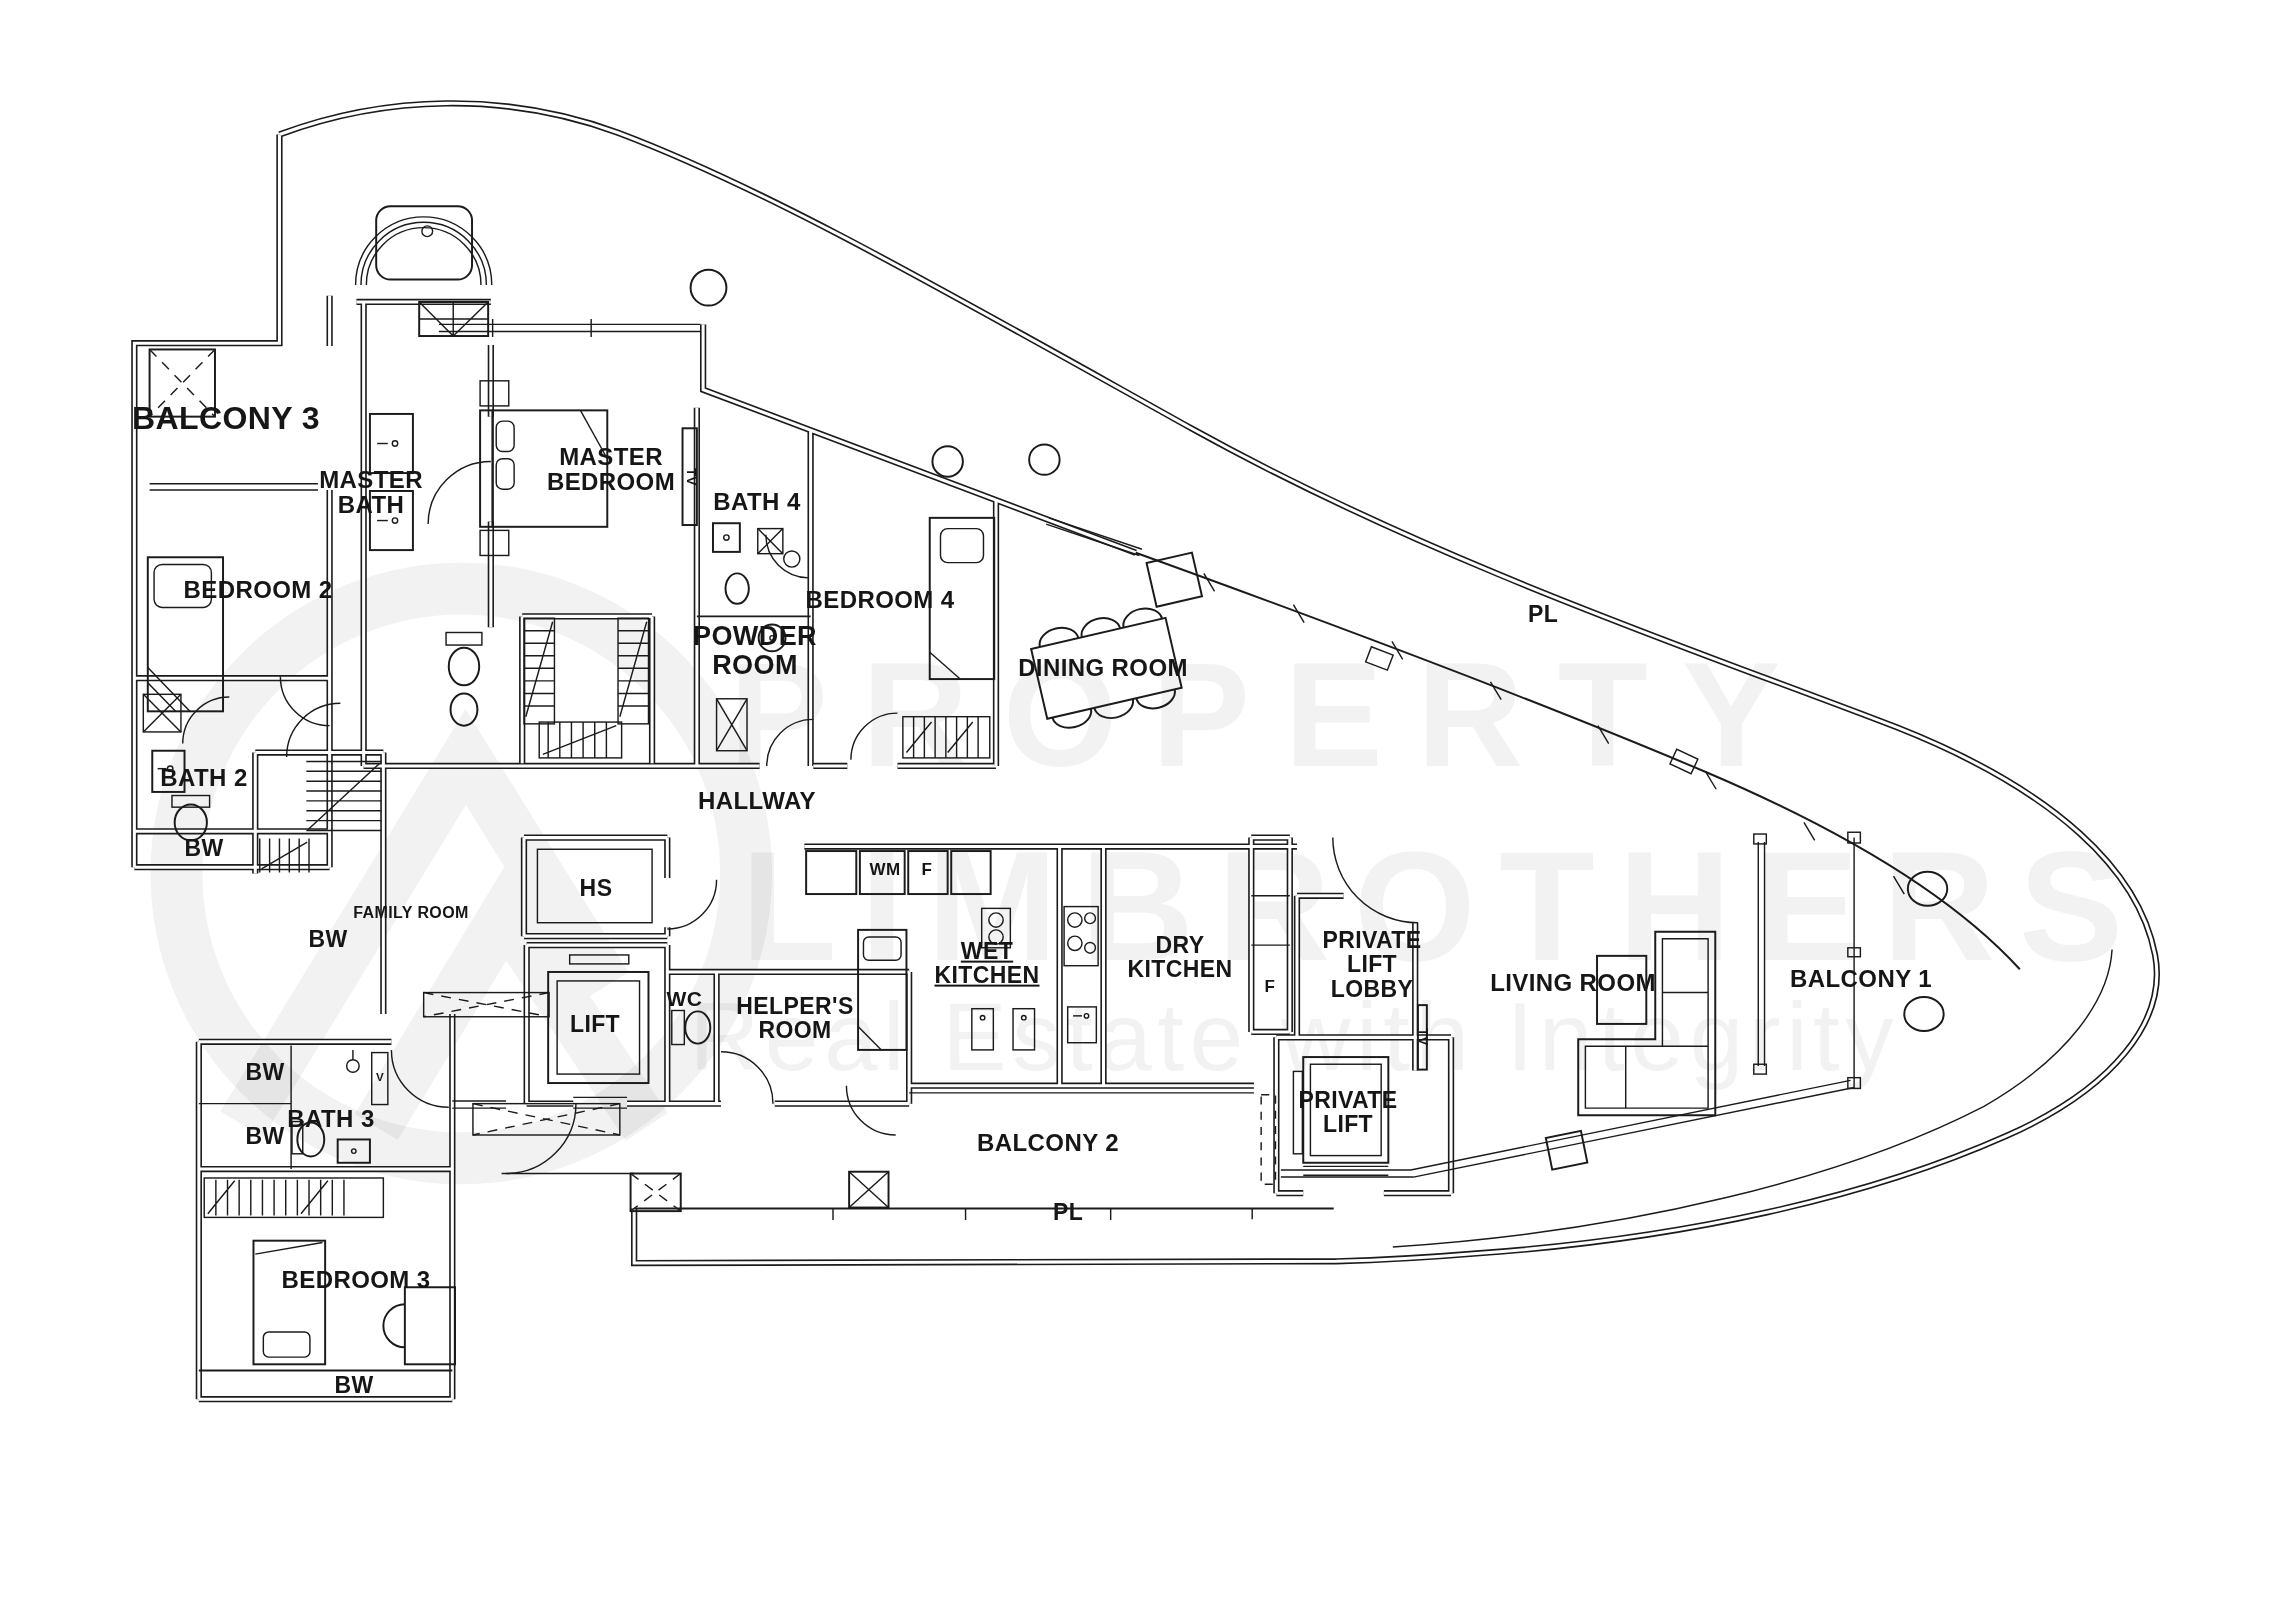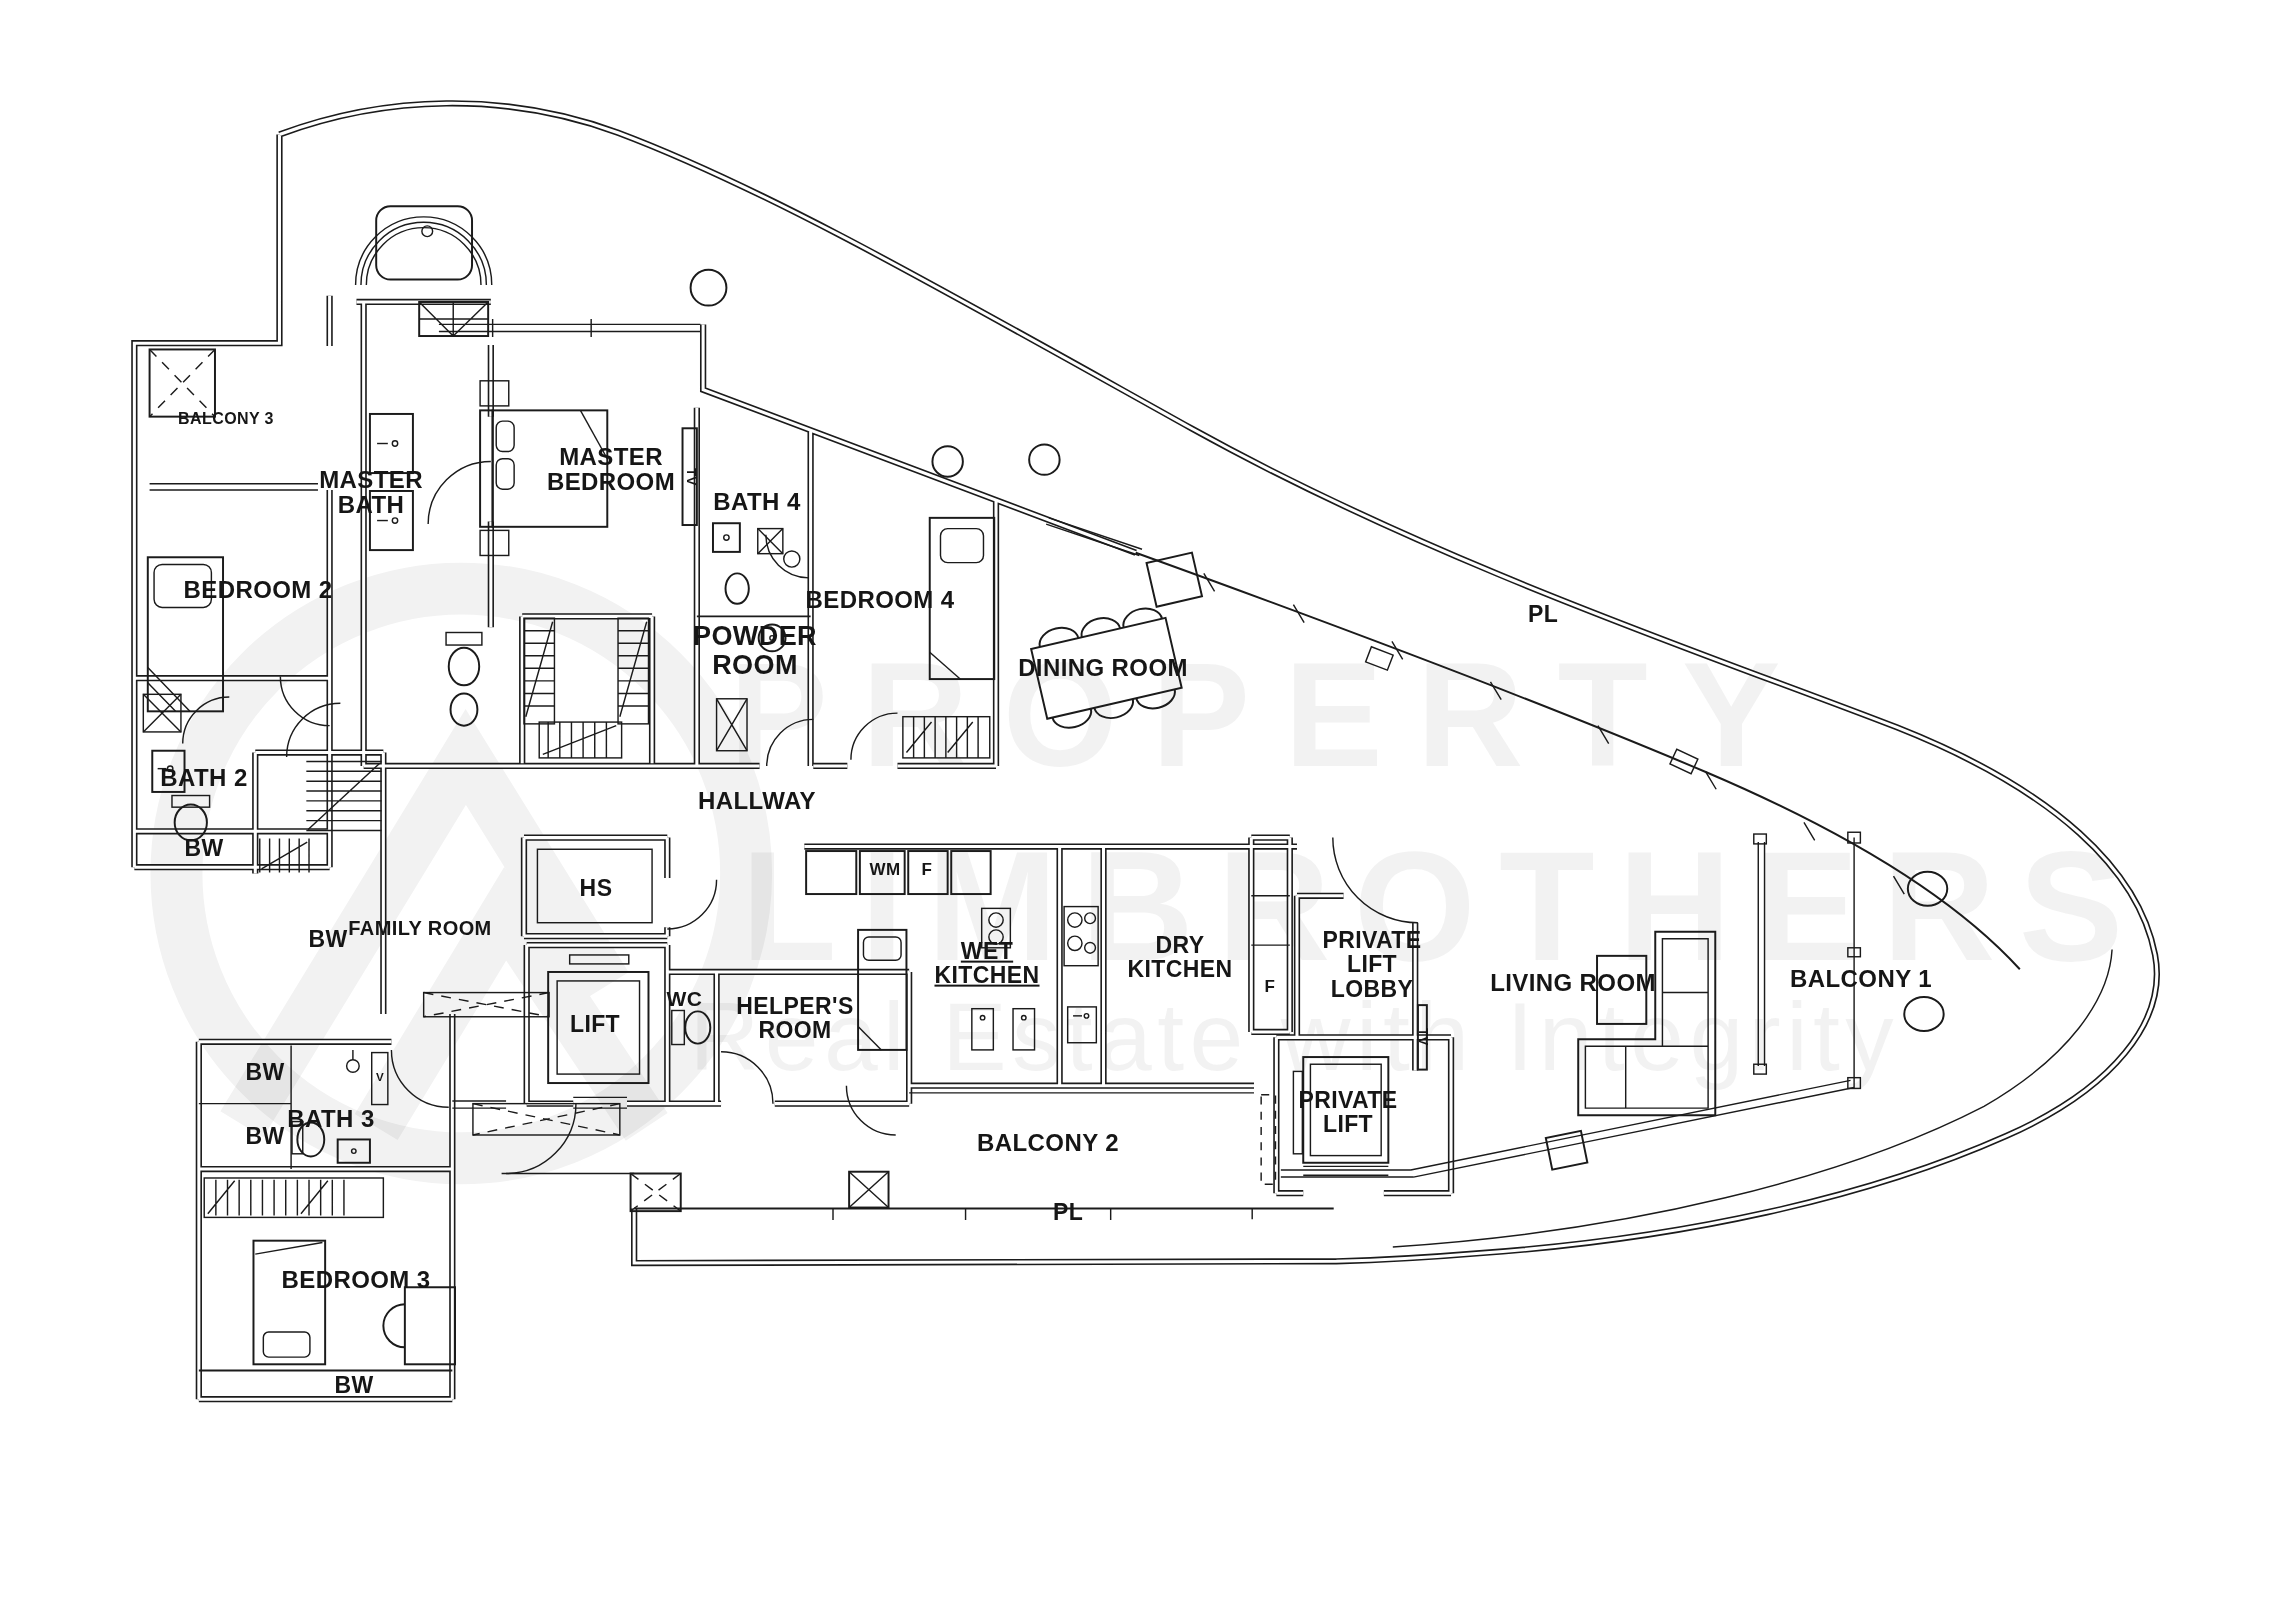--- a/index.html
+++ b/index.html
@@ -367,37 +367,37 @@
       <rect class="ln15" x="294" y="1487" width="52" height="28" rx="6"></rect>
       <path class="ln15" d="M 285,1400 L 360,1387"></path>
       <rect class="ln" x="452" y="1437" width="56" height="86"></rect>
       <path class="ln" d="M 452,1456 A 24 24 0 0 0 452,1504"></path>
       <path class="ln" d="M 222,1530 L 505,1530"></path>
     </g>
   </g>
 </svg>
 
 <div id="labels-layer">
-      <div class="plan-label" style="left: 226px; top: 419px; font-size: 16px;">BALCONY 3</div>
+      <div class="plan-label" style="left: 226px; top: 419px; font-size: 32px;">BALCONY 3</div>
       <div class="plan-label" style="left: 371px; top: 492px; font-size: 24px;">MASTER
 BATH</div>
       <div class="plan-label" style="left: 611px; top: 469px; font-size: 24px;">MASTER
 BEDROOM</div>
       <div class="plan-label" style="left: 757px; top: 502px; font-size: 24px;">BATH 4</div>
       <div class="plan-label" style="left: 880px; top: 600px; font-size: 24px;">BEDROOM 4</div>
       <div class="plan-label" style="left: 755px; top: 651px; font-size: 27px;">POWDER
 ROOM</div>
       <div class="plan-label" style="left: 1103px; top: 668px; font-size: 24px;">DINING ROOM</div>
       <div class="plan-label" style="left: 1543px; top: 614px; font-size: 23px;">PL</div>
       <div class="plan-label" style="left: 258px; top: 590px; font-size: 24px;">BEDROOM 2</div>
       <div class="plan-label" style="left: 204px; top: 778px; font-size: 24px;">BATH 2</div>
       <div class="plan-label" style="left: 204px; top: 848px; font-size: 23px;">BW</div>
       <div class="plan-label" style="left: 328px; top: 939px; font-size: 23px;">BW</div>
       <div class="plan-label" style="left: 757px; top: 801px; font-size: 24px;">HALLWAY</div>
-      <div class="plan-label" style="left: 420px; top: 913px; font-size: 20px; margin-top: 16px;">FAMILY ROOM</div>
+      <div class="plan-label" style="left: 411px; top: 913px; font-size: 16px;">FAMILY ROOM</div>
       <div class="plan-label" style="left: 596px; top: 888px; font-size: 23px;">HS</div>
       <div class="plan-label" style="left: 595px; top: 1024px; font-size: 23px;">LIFT</div>
       <div class="plan-label" style="left: 668px; top: 999px; font-size: 21px; padding-left: 33px;">WC</div>
       <div class="plan-label" style="left: 795px; top: 1018px; font-size: 23px;">HELPER'S
 ROOM</div>
       <div class="plan-label" style="left: 987px; top: 963px; font-size: 23px; text-decoration: underline;">WET
 KITCHEN</div>
       <div class="plan-label" style="left: 1180px; top: 957px; font-size: 23px;">DRY
 KITCHEN</div>
       <div class="plan-label" style="left: 1372px; top: 965px; font-size: 23px;">PRIVATE

